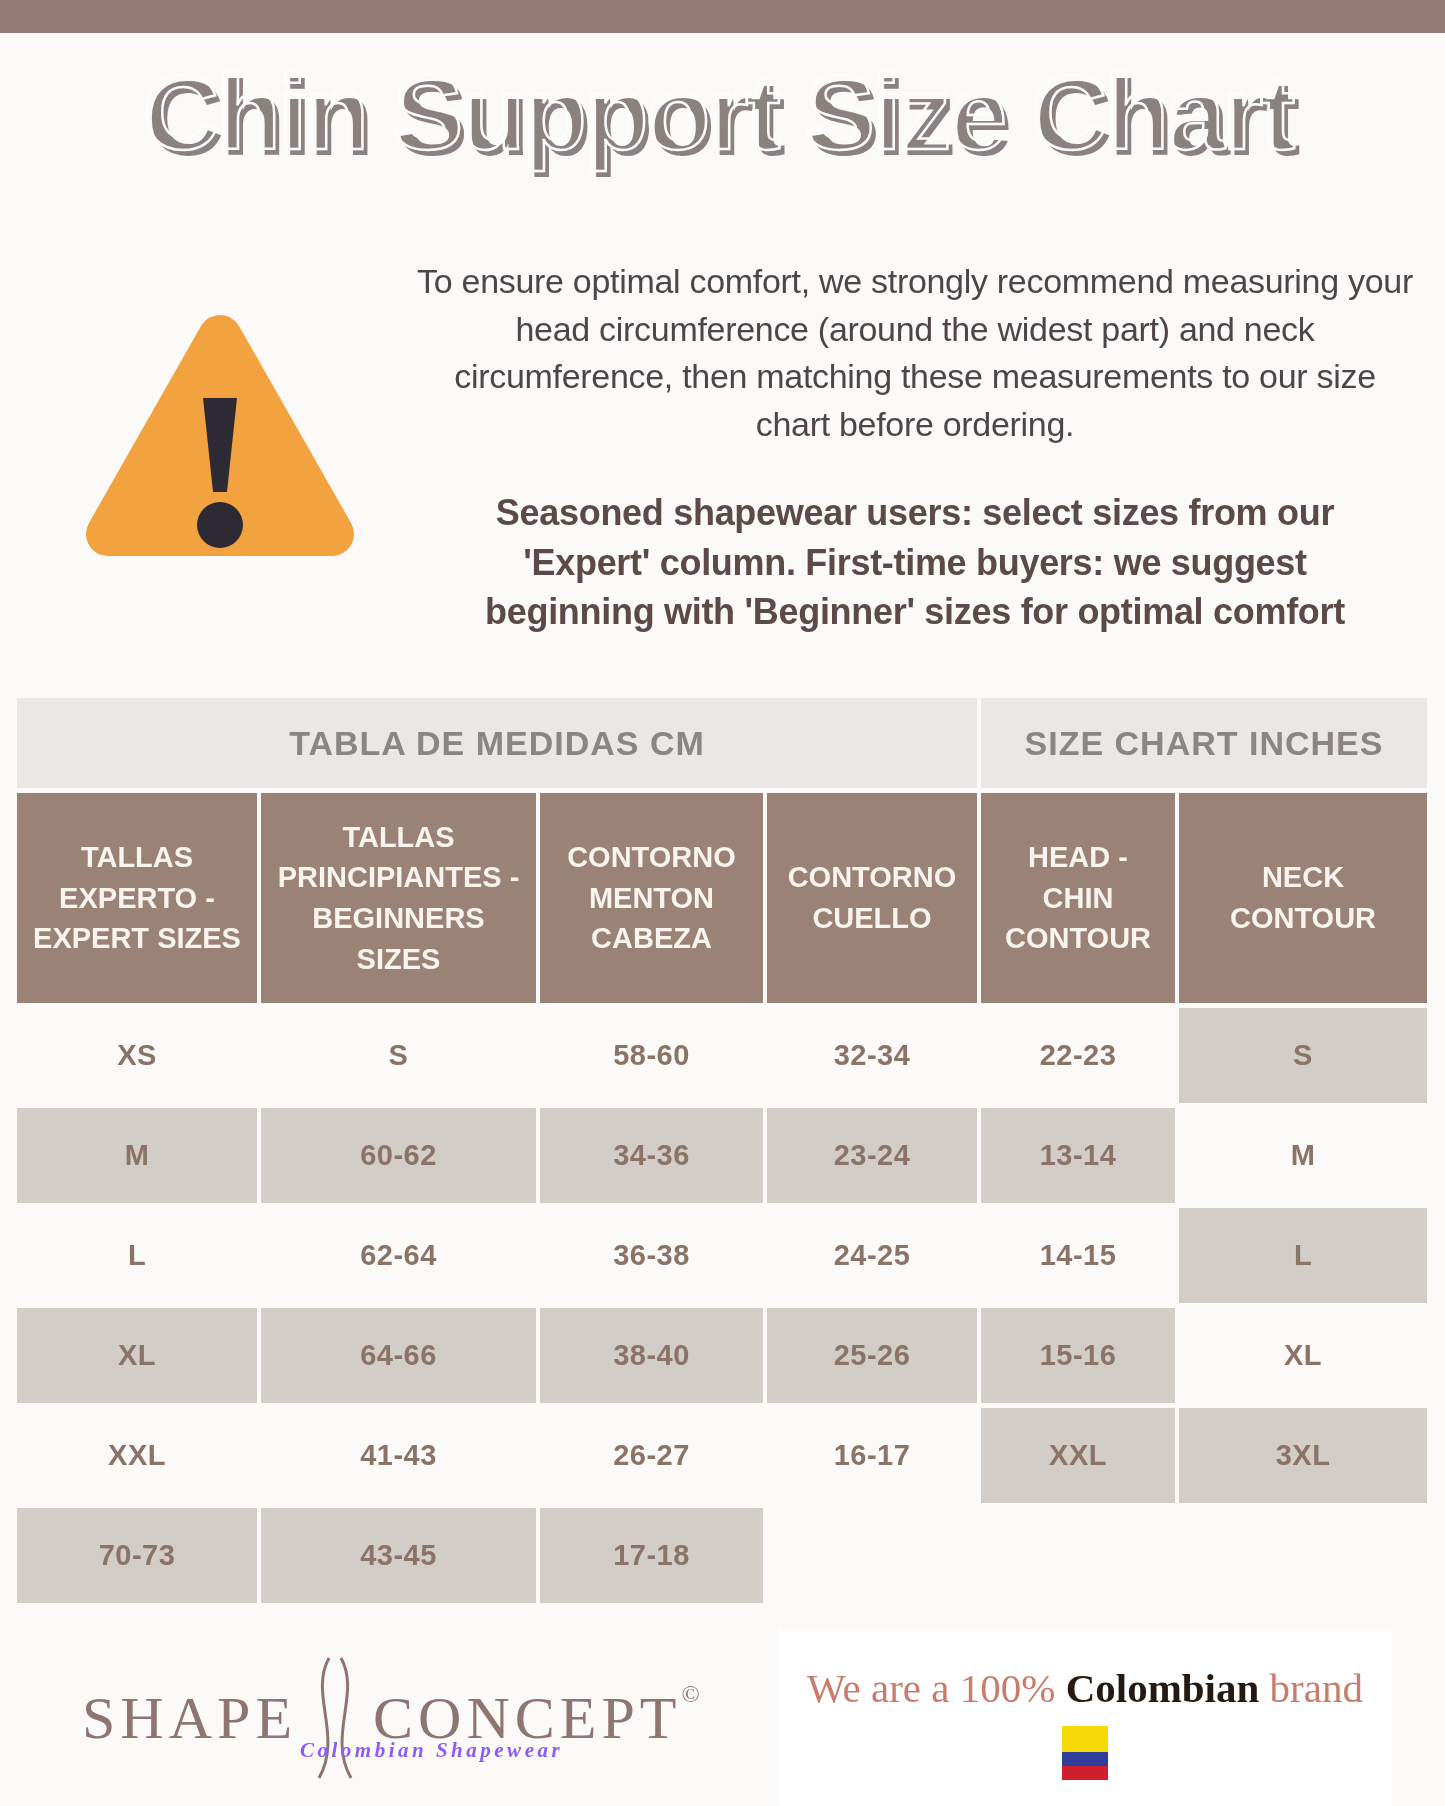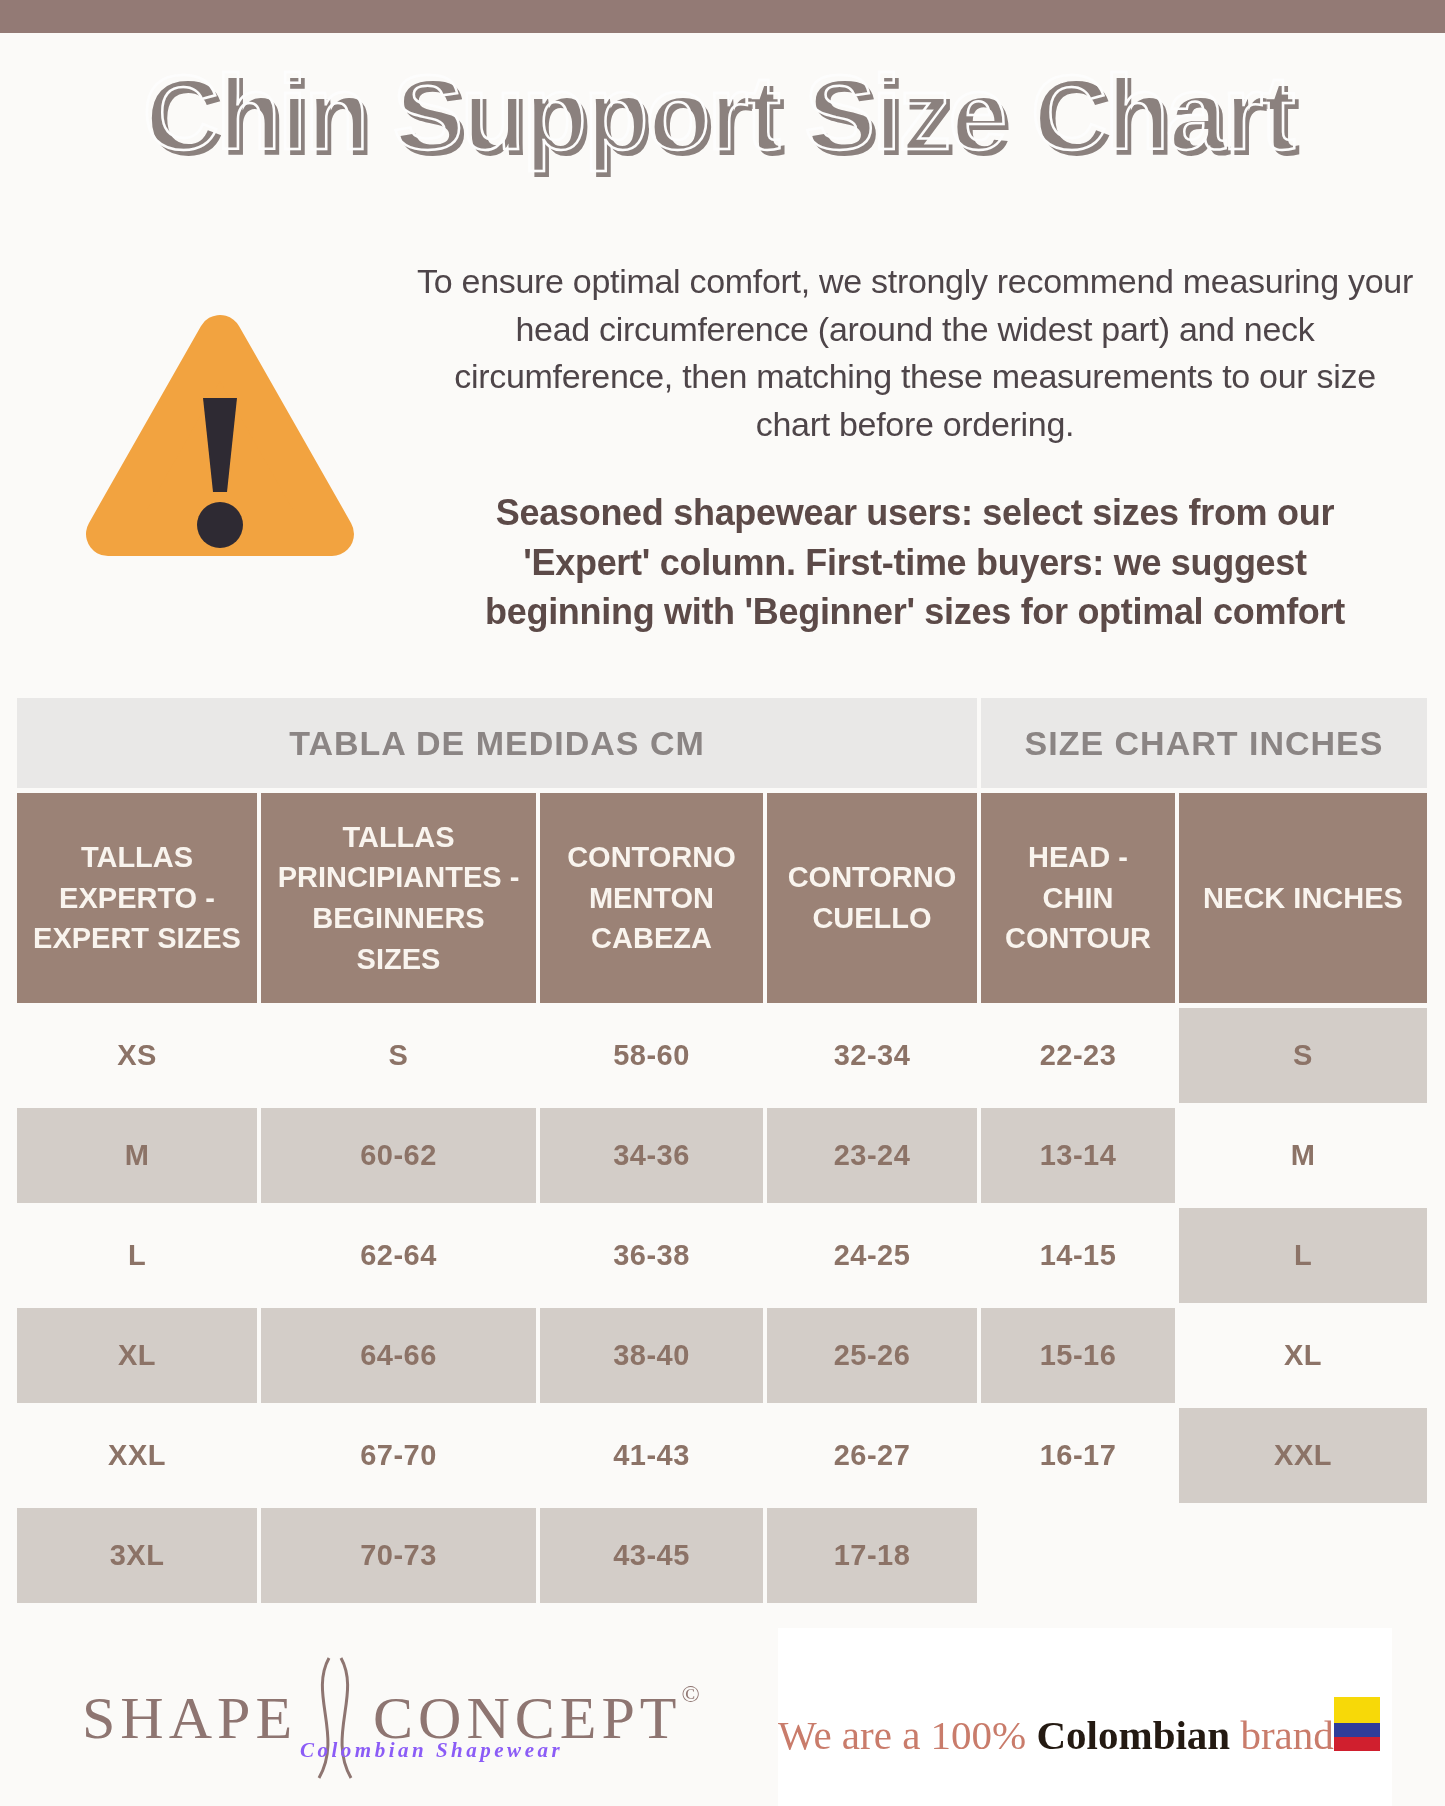--- a/index.html
+++ b/index.html
@@ -41,21 +41,21 @@
   .tan{background:#d3cdc8;}
 
   
   .logo{position:absolute;left:82px;top:1656px;display:flex;align-items:center;color:#8e7571;}
   .logo-word{font-family:"Liberation Serif",serif;font-size:60px;letter-spacing:5px;line-height:1;}
   .logo-curves{margin:0 6px;}
   .logo-copy{font-family:"Liberation Serif",serif;font-size:24px;transform:translateY(-24px);}
   .logo-tagline{position:absolute;left:300px;top:1738px;font-family:"Liberation Serif",serif;
       font-style:italic;font-size:21px;letter-spacing:3.5px;color:#8b5cf6;font-weight:bold;}
   .brand-box{position:absolute;left:778px;top:1628px;width:614px;height:178px;background:#ffffff;
-      display:flex;flex-direction:row;align-items:center;}
+      display:flex;flex-direction:column;align-items:center;}
   .brand-line{margin-top:36px;font-family:"Liberation Serif",serif;font-size:41px;white-space:nowrap;}
   .brand-prefix,.brand-suffix{color:#c97c6b;}
   .brand-highlight{color:#241a12;font-weight:bold;}
   .flag{margin-top:14px;width:46px;height:54px;display:flex;flex-direction:column;}
   .flag-yellow{height:26px;background:#f7d908;}
   .flag-blue{height:14px;background:#303d99;}
   .flag-red{height:14px;background:#d01f2e;}
 </style>
 </head>
 <body>
@@ -83,21 +83,21 @@
 
   <div class="size-table">
     <div class="band band-cm">TABLA DE MEDIDAS CM</div>
     <div class="band band-in">SIZE CHART INCHES</div>
 
     <div class="hcell">TALLAS EXPERTO - EXPERT SIZES</div>
     <div class="hcell">TALLAS PRINCIPIANTES - BEGINNERS SIZES</div>
     <div class="hcell">CONTORNO MENTON CABEZA</div>
     <div class="hcell">CONTORNO CUELLO</div>
     <div class="hcell">HEAD - CHIN CONTOUR</div>
-    <div class="hcell">NECK INCHES</div>
+    <div class="hcell">NECK CONTOUR</div>
 
     <div class="c">XS</div>
     <div class="c">S</div>
     <div class="c">58-60</div>
     <div class="c">32-34</div>
     <div class="c">22-23</div>
 
     <div class="c tan">S</div>
     <div class="c tan">M</div>
     <div class="c tan">60-62</div>
@@ -114,21 +114,20 @@
 
     <div class="c tan">L</div>
     <div class="c tan">XL</div>
     <div class="c tan">64-66</div>
     <div class="c tan">38-40</div>
     <div class="c tan">25-26</div>
     <div class="c tan">15-16</div>
 
     <div class="c">XL</div>
     <div class="c">XXL</div>
-    <div class="c">67-70</div>
     <div class="c">41-43</div>
     <div class="c">26-27</div>
     <div class="c">16-17</div>
 
     <div class="c tan">XXL</div>
     <div class="c tan">3XL</div>
     <div class="c tan">70-73</div>
     <div class="c tan">43-45</div>
     <div class="c tan">17-18</div>
   </div>

